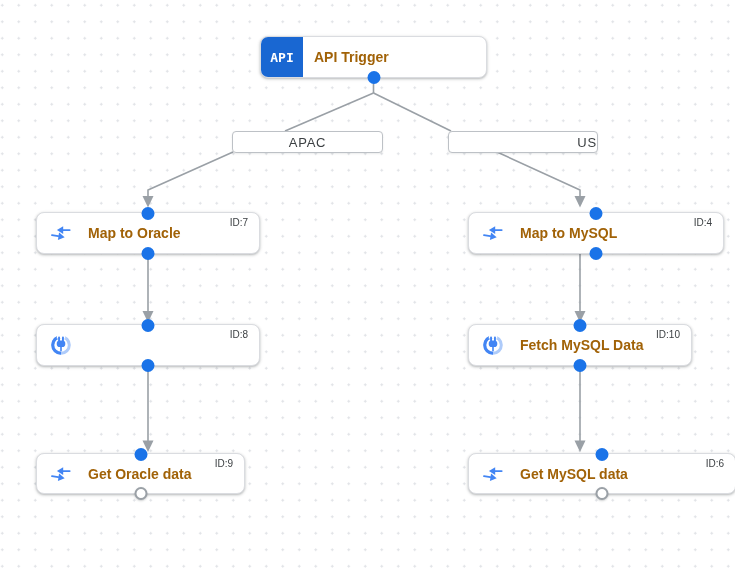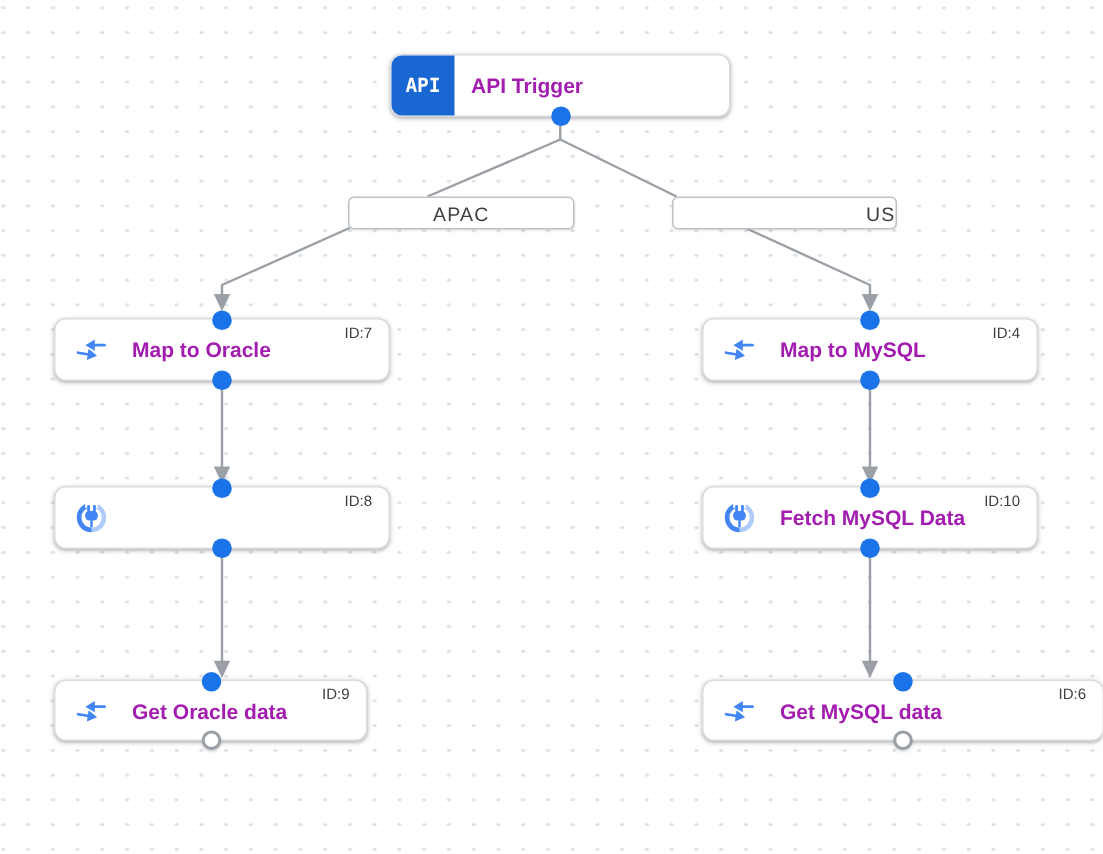--- a/index.html
+++ b/index.html
@@ -21,21 +21,21 @@
 
   .node {
     position: absolute; z-index: 2;
     background: #fff;
     border: 1px solid #dadce0;
     border-radius: 8px;
     box-shadow: 0 1px 2px rgba(60,64,67,.25), 0 1px 3px 1px rgba(60,64,67,.10);
     display: flex; align-items: center;
   }
   .task-node { padding-left: 13px; gap: 16px; }
-  .node-label { font-size: 14px; font-weight: bold; color: #a21caf; white-space: nowrap; }
+  .node-label { font-size: 14px; font-weight: bold; color: #a16207; white-space: nowrap; }
   .node-id {
     position: absolute; top: 4px; right: 11px;
     font-size: 10px; color: #3c4043; font-weight: normal;
   }
   .icon-box { width: 22px; height: 22px; display: flex; align-items: center; justify-content: center; flex: none; }
 
   .trigger-node { padding: 0; gap: 0; overflow: visible; }
   .trigger-badge {
     width: 42px; height: 100%; flex: none;
     background: #1967d2;
@@ -163,21 +163,21 @@
           </g>
           <rect x="11" y="5.2" width="8.6" height="1.8" rx="0.9"></rect>
           <path d="M12.2 2.3 L5.9 6.1 L12.2 9.9 Z"></path>
         </g>
       </svg>
     </span>
     <span class="node-label">Get Oracle data</span>
     <span class="port port-bottom port-open"></span>
   </div>
 
-  <div class="node task-node" style="left:468px; top:212px; width:224px; height:42px;">
+  <div class="node task-node" style="left:468px; top:212px; width:256px; height:42px;">
     <span class="port port-top"></span>
     <span class="node-id">ID:4</span>
     <span class="icon-box">
       <svg width="20" height="18" viewBox="0 0 20 18">
         <g fill="#4285f4">
           <g transform="rotate(9 7 12)">
             <rect x="0" y="11.2" width="8.2" height="1.8" rx="0.9"></rect>
             <path d="M7.5 8.3 L13.8 12.1 L7.5 15.9 Z"></path>
           </g>
           <rect x="11" y="5.2" width="8.6" height="1.8" rx="0.9"></rect>

